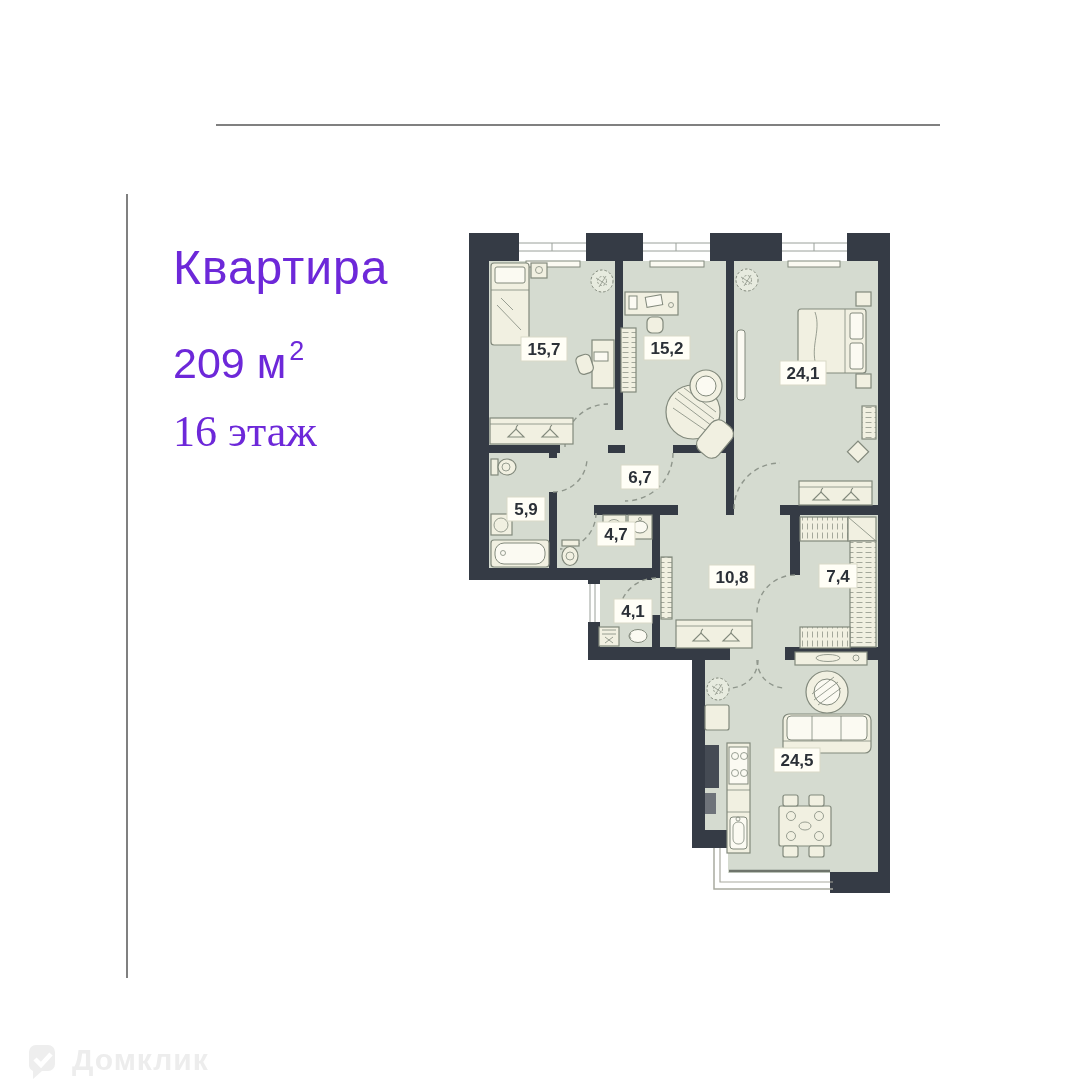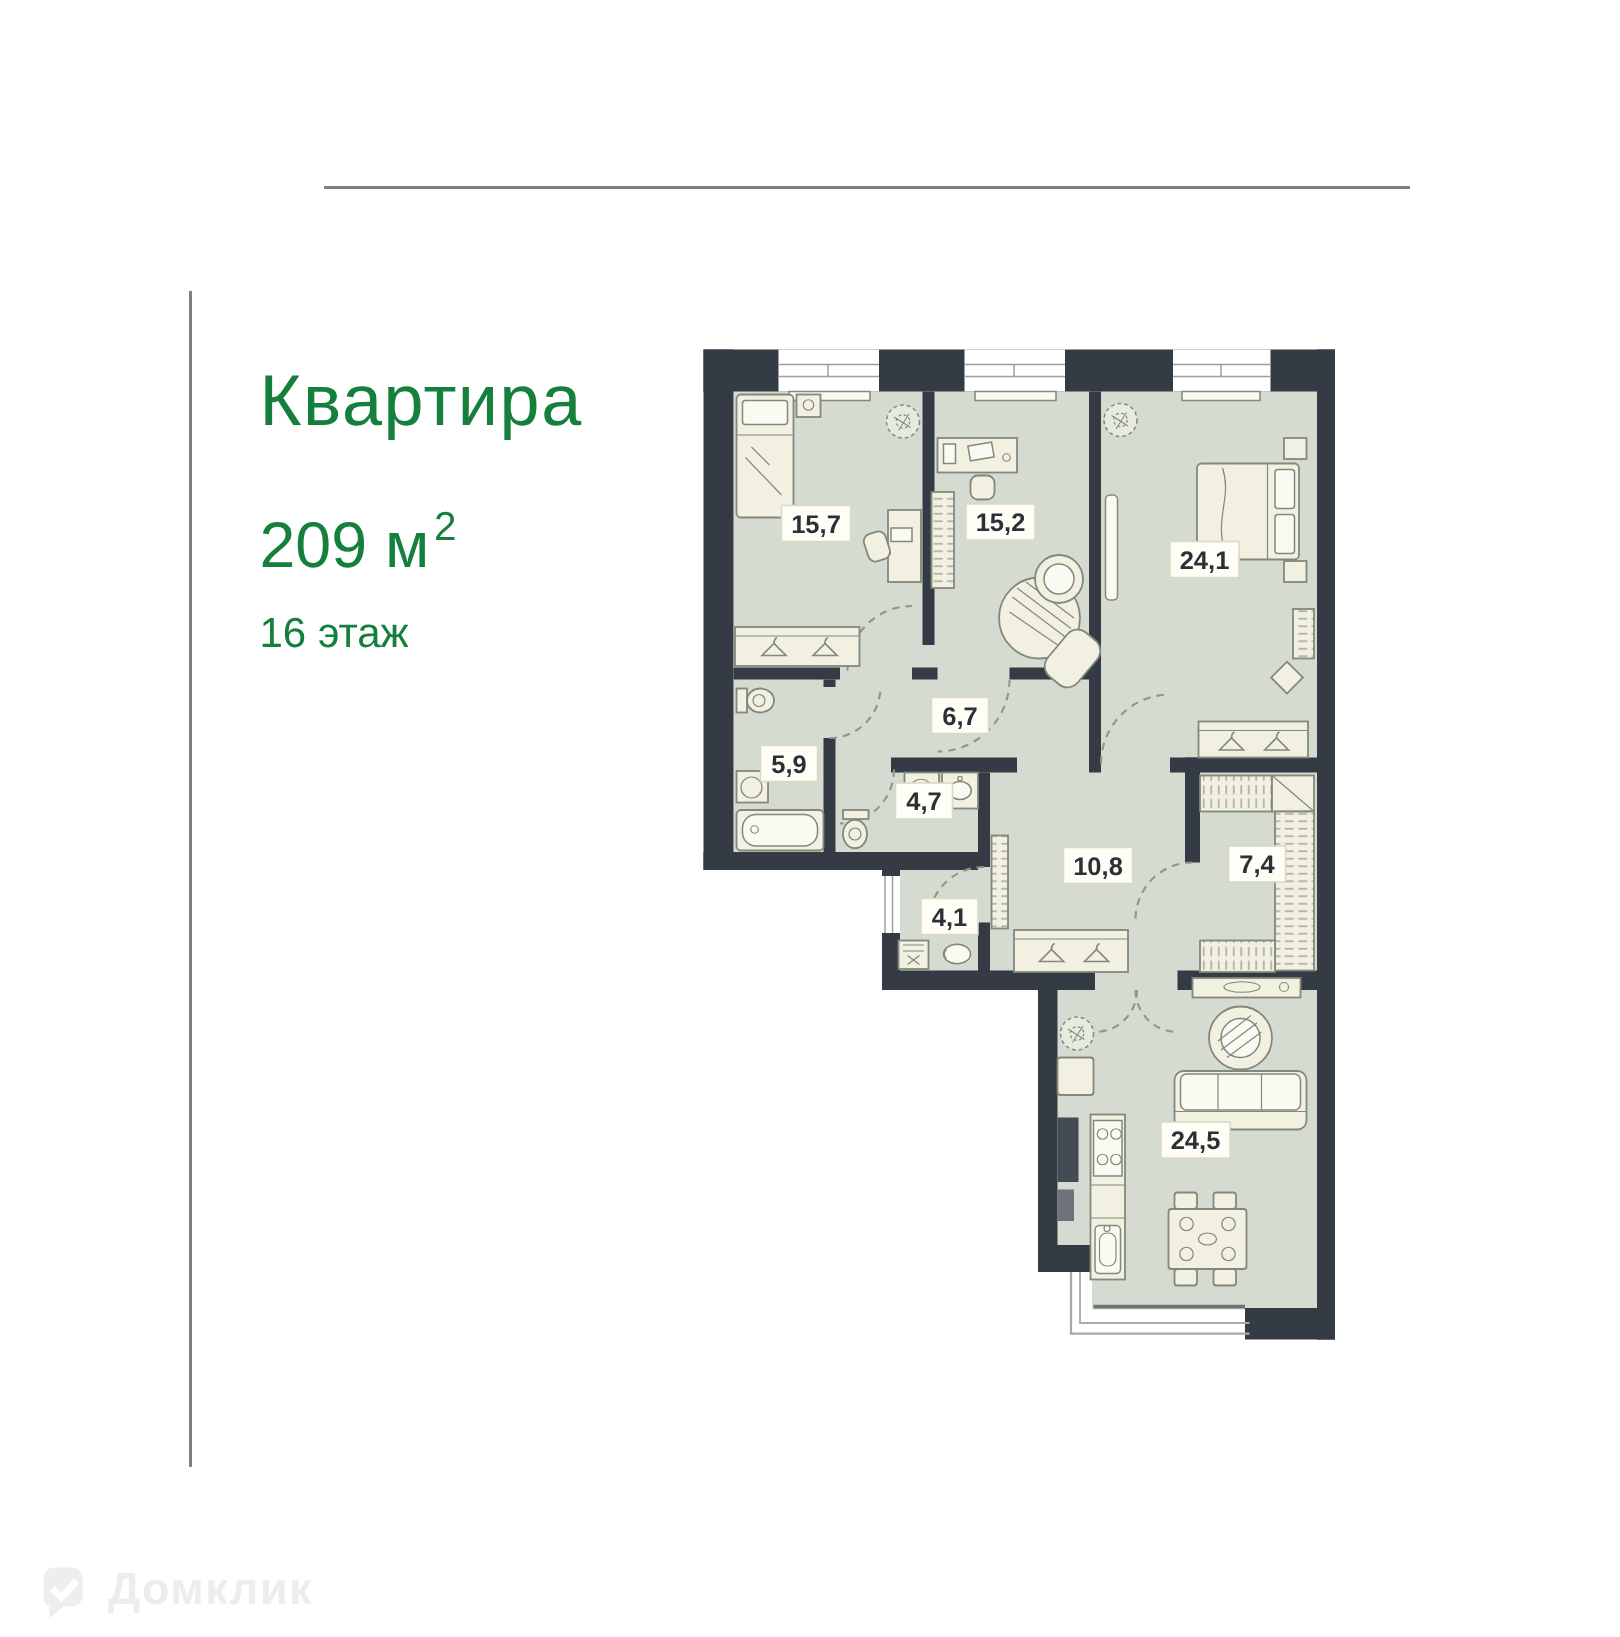--- a/index.html
+++ b/index.html
@@ -4,25 +4,25 @@
 <style>
   html,body{margin:0;padding:0;background:#ffffff;}
   body{
     width:1080px;height:1091px;position:relative;overflow:hidden;
     font-family:"Liberation Sans","DejaVu Sans",sans-serif;
     -webkit-font-smoothing:antialiased;
   }
   .rule{position:absolute;background:#808080;}
   #top-rule{left:216px;top:124px;width:724px;height:2px;}
   #left-rule{left:126px;top:194px;width:2px;height:784px;}
-  .info{position:absolute;left:173px;color:#15803d;white-space:nowrap;}
+  .info{position:absolute;left:173px;color:#6d28d9;white-space:nowrap;}
   #title{top:240px;font-size:48px;letter-spacing:1px;}
   #area-line{top:336px;font-size:43px;}
   #area-line .sup{font-size:27px;vertical-align:18px;margin-left:3px;}
-  #floor-line{top:406px;font-size:28px;}
+  #floor-line{top:406px;font-size:44px;font-family:Liberation Serif, serif;}
   #plan{position:absolute;left:460px;top:225px;}
   #watermark{position:absolute;left:22px;top:1040px;display:flex;align-items:center;gap:10px;}
   #watermark .brand{font-size:30px;font-weight:bold;color:#ededed;letter-spacing:1px;}
   svg text.lbltxt{font-family:"Liberation Sans","DejaVu Sans",sans-serif;font-size:17px;font-weight:bold;fill:#2b3037;text-anchor:middle;}
   .furn{fill:#f1f0e1;stroke:#82897c;stroke-width:1.2;}
   .furn2{fill:#fbfaf2;stroke:#82897c;stroke-width:1;}
   .thin{fill:none;stroke:#82897c;stroke-width:0.8;}
   .door{fill:none;stroke:#8f968c;stroke-width:1.4;stroke-dasharray:5,4;}
   .glass{stroke:#9aa09a;stroke-width:1;}
   .lblbox{fill:#fffef6;stroke:#d9d9c7;stroke-width:1;}

